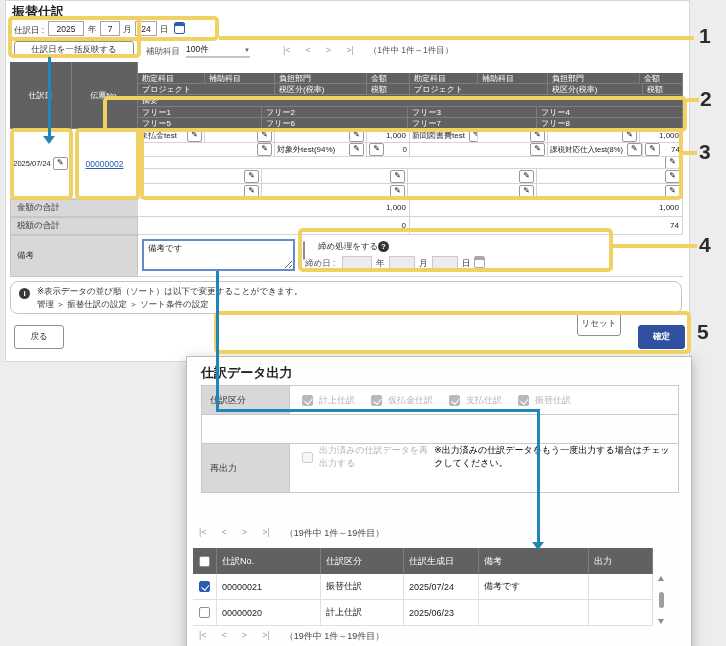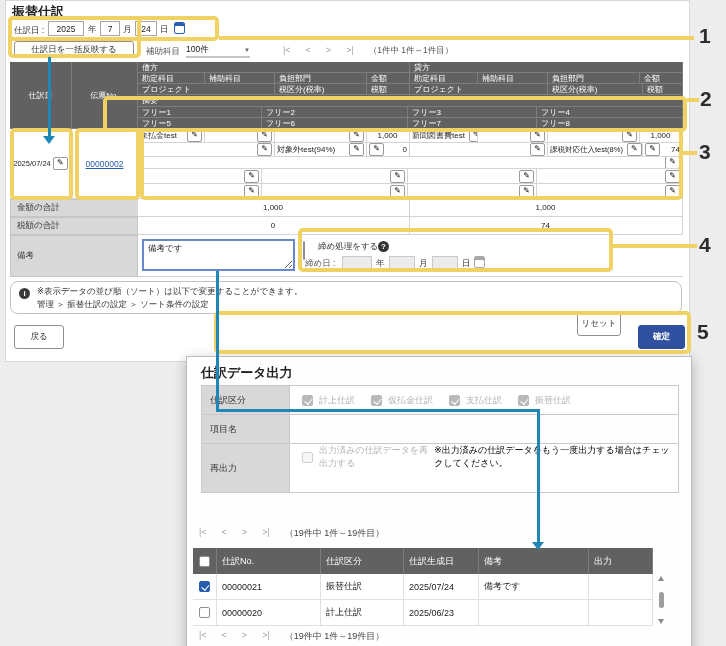--- a/index.html
+++ b/index.html
@@ -13,21 +13,21 @@
          box-sizing:border-box;white-space:nowrap;overflow:hidden}
   .hcenter{justify-content:center;padding-left:0}
   .dcell{background:#fff;border-right:1px solid #d4d4d4;border-bottom:1px solid #d4d4d4;
          font-size:8px;display:flex;align-items:center;gap:2px;padding:0 2px;
          box-sizing:border-box;white-space:nowrap;overflow:hidden;color:#222}
   .dcell .sp{flex:1}
   .small{font-size:7.5px}
   .pencil{width:13px;height:11px;border:1px solid #9a9a9a;border-radius:2px;background:#fff;
           font-size:8px;line-height:10px;text-align:center;flex:0 0 auto;color:#111}
   .pencil::before{content:"✎"}
-  .amt{justify-content:center;padding-right:3px}
+  .amt{justify-content:flex-end;padding-right:3px}
   .lgrey{background:#d8d8d8;font-size:8.5px;color:#333;display:flex;align-items:center;
          padding-left:6px;box-sizing:border-box;border:1px solid #c6c6c6}
   .btn{background:#fff;border:1px solid #8f8f8f;border-radius:3px;font-size:8.5px;color:#333;
        display:flex;align-items:center;justify-content:center;box-sizing:border-box;cursor:pointer}
   .btn.primary{background:#30519f;border-color:#30519f;color:#fff;font-weight:bold}
   .inp{border:1px solid #a5a5a5;background:#fff;font-size:8.5px;color:#222;box-sizing:border-box;
        display:flex;align-items:center;justify-content:center}
   .inp.dis{background:#ececec;border-color:#c9c9c9}
   .cb{width:11px;height:11px;border:1px solid #8f8f8f;background:#fff;box-sizing:border-box;
       border-radius:2px;flex:0 0 auto;position:relative}
@@ -106,24 +106,20 @@
     <span class="pg">&lt;</span>
     <span class="pg">&gt;</span>
     <span class="pg">&gt;|</span>
     <span class="lbl" style="color:#555">（1件中 1件～1件目）</span>
   </div>
 
   
   <div class="abs hcell hcenter" style="left:10px;top:62px;width:62px;height:67px">仕訳日</div>
   <div class="abs hcell hcenter" style="left:72px;top:62px;width:66px;height:67px">伝票No.</div>
 
-  <div class="abs row" style="left:138px;top:62px;width:545px;height:11px">
-    <div class="hcell" style="width:272px">借方</div>
-    <div class="hcell" style="width:273px">貸方</div>
-  </div>
   <div class="abs row" style="left:138px;top:73px;width:545px;height:11px">
     <div class="hcell" style="width:67px">勘定科目</div>
     <div class="hcell" style="width:70px">補助科目</div>
     <div class="hcell" style="width:92px">負担部門</div>
     <div class="hcell" style="width:43px">金額</div>
     <div class="hcell" style="width:68px">勘定科目</div>
     <div class="hcell" style="width:70px">補助科目</div>
     <div class="hcell" style="width:92px">負担部門</div>
     <div class="hcell" style="width:43px">金額</div>
   </div>
@@ -327,21 +323,20 @@
           <span class="grey-t">計上仕訳</span>
           <span class="cb chk-grey" style="margin-left:10px"></span>
           <span class="grey-t">仮払金仕訳</span>
           <span class="cb chk-grey" style="margin-left:10px"></span>
           <span class="grey-t">支払仕訳</span>
           <span class="cb chk-grey" style="margin-left:10px"></span>
           <span class="grey-t">振替仕訳</span>
         </div>
       </div>
       <div class="frow" style="height:28px">
-        <div class="flabel">項目名</div>
       </div>
       <div class="frow" style="height:48px">
         <div class="flabel">再出力</div>
         <div class="fcontent" style="align-items:flex-start;justify-content:center;gap:4px">
           <div style="display:flex;align-items:center;gap:6px">
             <span class="cb dis"></span>
             <span class="grey-t">出力済みの仕訳データを再出力する</span>
           </div>
           <div>※出力済みの仕訳データをもう一度出力する場合はチェックしてください。</div>
         </div>

